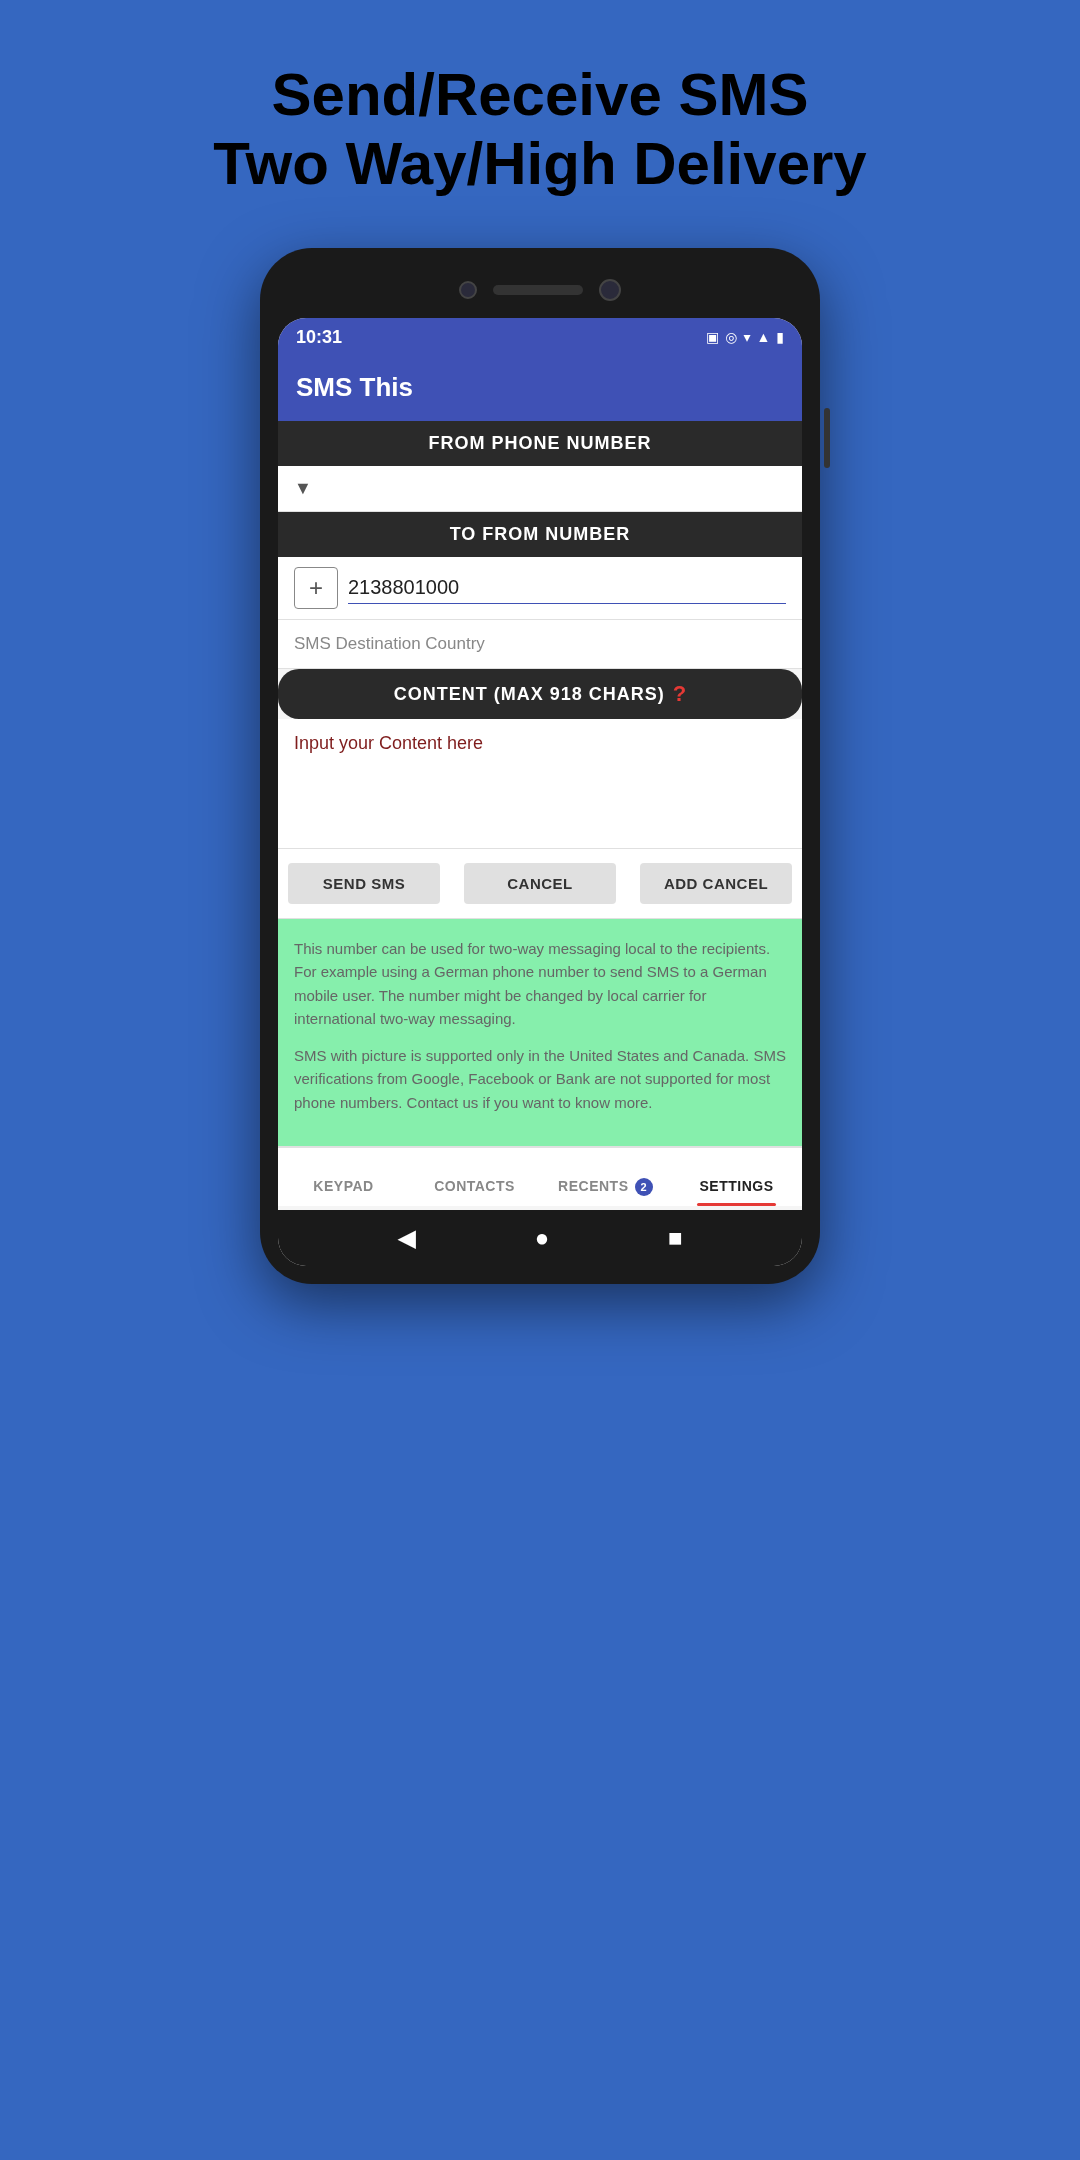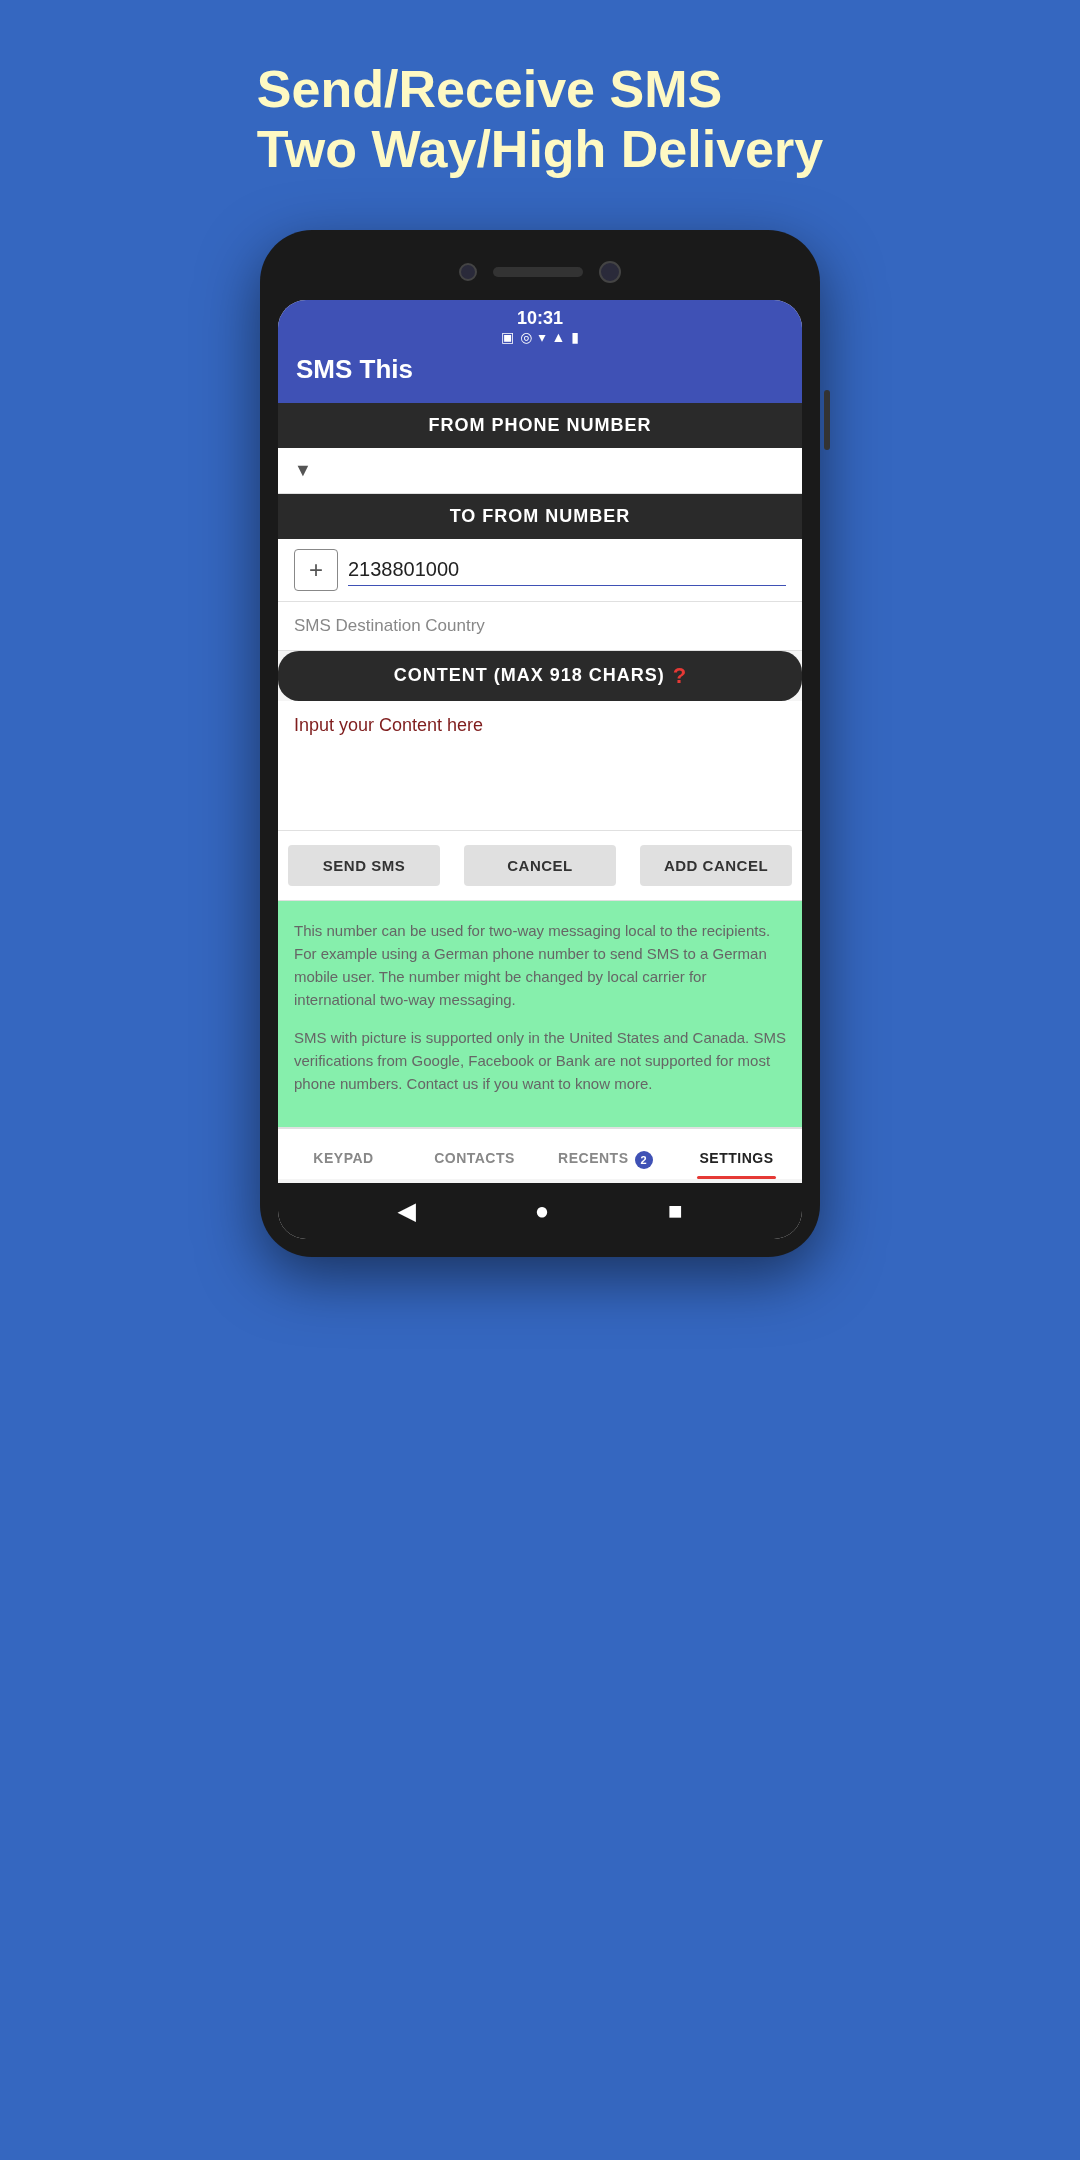--- a/index.html
+++ b/index.html
@@ -9,23 +9,24 @@
       height: 2160px;
       background: #3567c0;
       font-family: 'Arial', sans-serif;
       display: flex;
       flex-direction: column;
       align-items: center;
       overflow: hidden;
     }
 
     .hero-text {
-      color: #fef9c3;
+      color: #000000;
+      text-align: center;
       font-weight: 900;
-      font-size: 52px;
+      font-size: 60px;
       line-height: 1.15;
       padding: 60px 80px 50px 80px;
     }
 
     .phone-outer {
       width: 560px;
       background: #1a1a1a;
       border-radius: 52px;
       padding: 18px 18px 18px 18px;
       box-shadow: 0 20px 60px rgba(0,0,0,0.5);
@@ -71,21 +72,20 @@
     }
 
     
     .status-bar {
       background: #3f51b5;
       display: flex;
       justify-content: space-between;
       align-items: center;
       padding: 8px 18px;
       height: 38px;
-      flex-direction: column;
     }
 
     .status-time {
       color: white;
       font-size: 18px;
       font-weight: bold;
     }
 
     .status-icons {
       display: flex;
@@ -265,21 +265,21 @@
       color: #666;
       line-height: 1.55;
       margin-bottom: 14px;
     }
 
     
     .bottom-nav {
       background: white;
       display: flex;
       justify-content: space-around;
-      padding: 17px 0 6px 0;
+      padding: 26px 0 6px 0;
       border-top: 1px solid #e0e0e0;
     }
 
     .nav-item {
       flex: 1;
       text-align: center;
       padding: 4px 0;
       font-size: 14px;
       color: #888;
       font-weight: bold;

